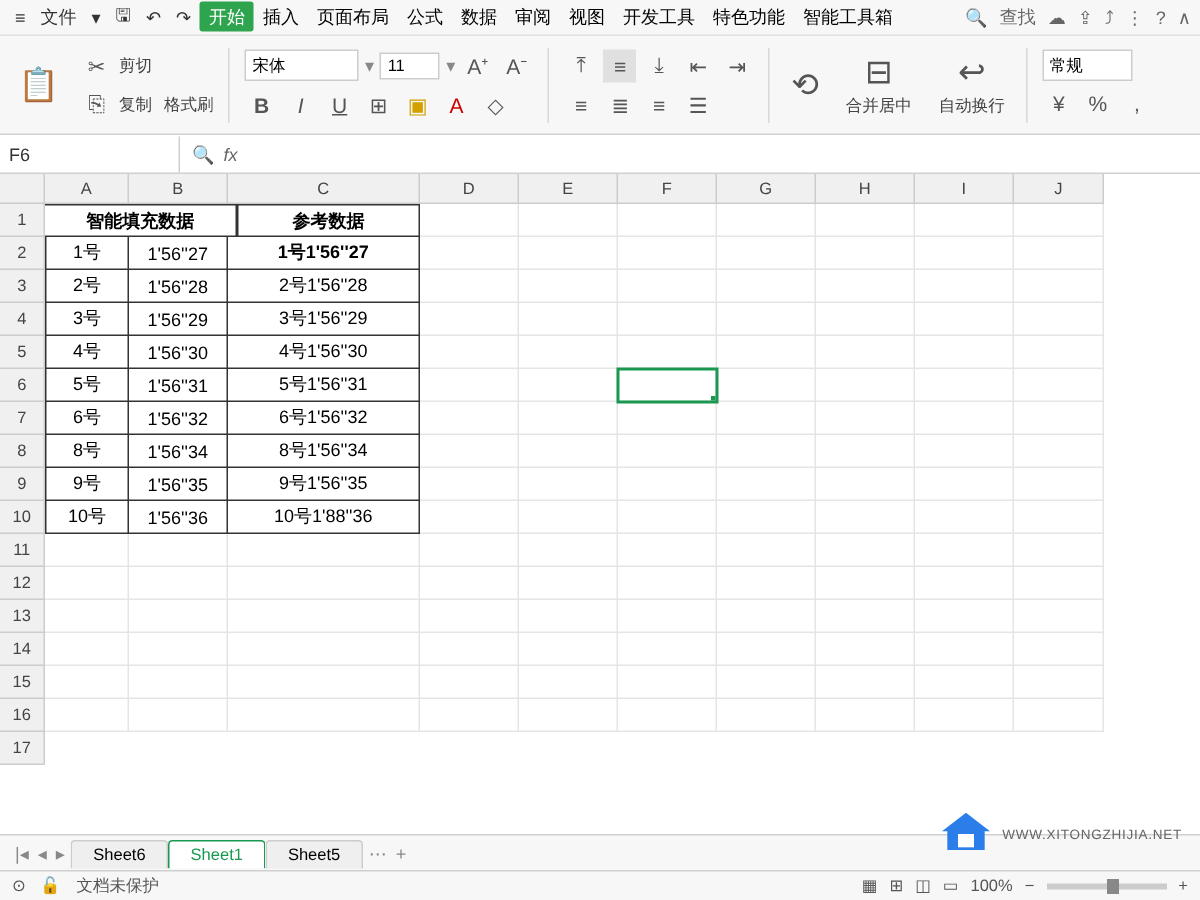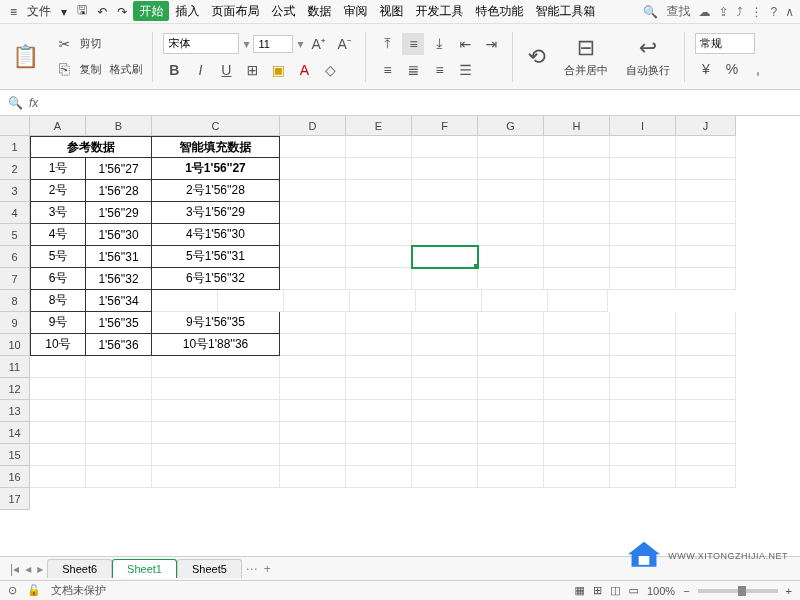--- a/index.html
+++ b/index.html
@@ -156,20 +156,21 @@
     <div class="rsel" style="width:60px">常规</div>
     <div class="rrow">
       <span class="ricon">¥</span>
       <span class="ricon">%</span>
       <span class="ricon">,</span>
     </div>
   </div>
 </div>
 
 <div class="fxbar">
+  <div class="namebox">F6</div>
   <div class="fxarea">
     <span>🔍</span>
     <span style="font-style:italic">fx</span>
     <span></span>
   </div>
 </div>
 
 <div class="sheet-area">
   <div class="corner"></div>
   <div class="colhead" id="colhead">
@@ -198,22 +199,22 @@
       <div class="rh">11</div>
       <div class="rh">12</div>
       <div class="rh">13</div>
       <div class="rh">14</div>
       <div class="rh">15</div>
       <div class="rh">16</div>
       <div class="rh">17</div>
     </div>
   <div class="grid" id="grid">
       <div class="grow">
+        <div class="cell bordered btop hdrcell" style="width: 128px;">智能填充数据</div>
         <div class="cell bordered btop bleft hdrcell" style="width: 122px; border-right: 1px solid rgb(51, 51, 51);">参考数据</div>
-        <div class="cell bordered btop hdrcell" style="width: 128px;">智能填充数据</div>
         <div class="cell" style="width: 66px;"></div>
         <div class="cell" style="width: 66px;"></div>
         <div class="cell" style="width: 66px;"></div>
         <div class="cell" style="width: 66px;"></div>
         <div class="cell" style="width: 66px;"></div>
         <div class="cell" style="width: 66px;"></div>
         <div class="cell" style="width: 60px;"></div>
       </div>
       <div class="grow">
         <div class="cell bordered bleft" style="width: 56px;">1号</div>
@@ -283,20 +284,21 @@
         <div class="cell" style="width: 66px;"></div>
         <div class="cell" style="width: 66px;"></div>
         <div class="cell" style="width: 66px;"></div>
         <div class="cell" style="width: 66px;"></div>
         <div class="cell" style="width: 66px;"></div>
         <div class="cell" style="width: 60px;"></div>
       </div>
       <div class="grow">
         <div class="cell bordered bleft" style="width: 56px;">8号</div>
         <div class="cell bordered" style="width: 66px;">1'56''34</div>
+        <div class="cell bordered" style="width: 128px;">8号1'56''34</div>
         <div class="cell" style="width: 66px;"></div>
         <div class="cell" style="width: 66px;"></div>
         <div class="cell" style="width: 66px;"></div>
         <div class="cell" style="width: 66px;"></div>
         <div class="cell" style="width: 66px;"></div>
         <div class="cell" style="width: 66px;"></div>
         <div class="cell" style="width: 60px;"></div>
       </div>
       <div class="grow">
         <div class="cell bordered bleft" style="width: 56px;">9号</div>

